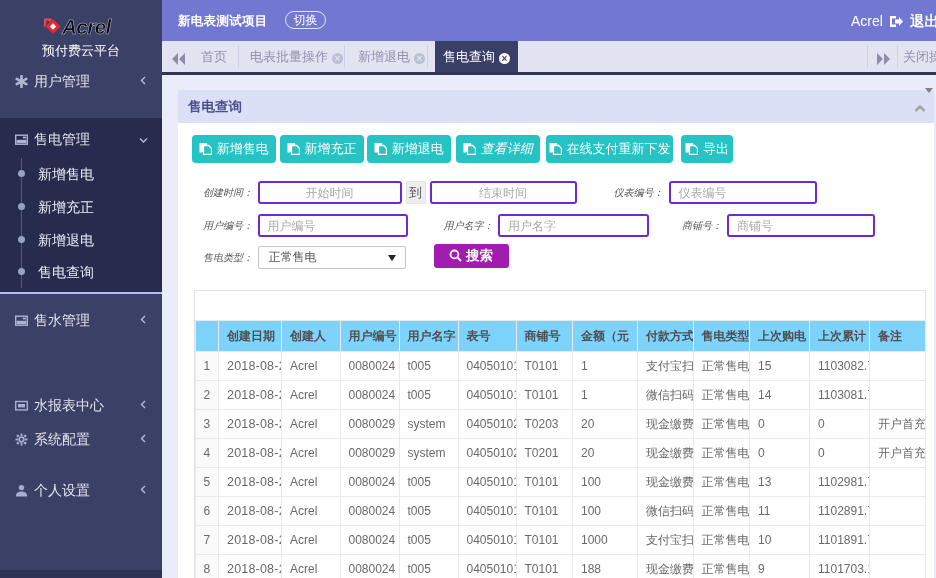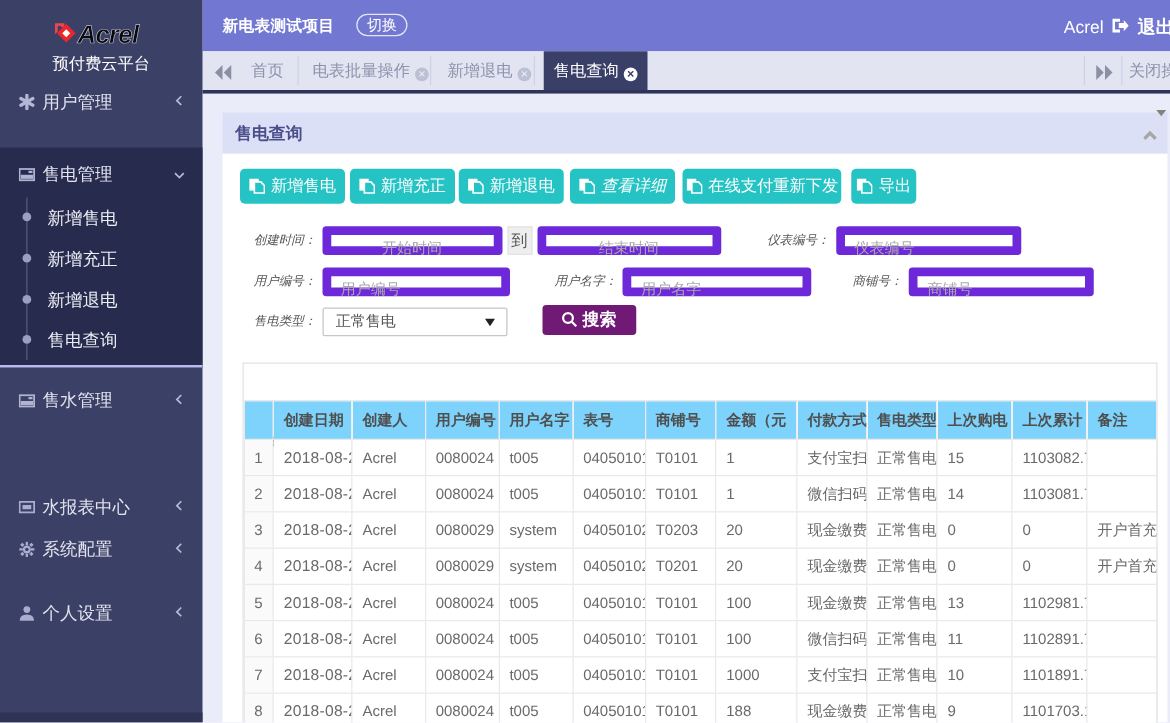--- a/index.html
+++ b/index.html
@@ -32,26 +32,26 @@
 
 #content{position:absolute;left:162px;top:75px;width:774px;height:503px;background:#eaecf9;}
 #panel1{position:absolute;left:16px;top:15px;width:756px;height:488px;}
 #p1head{position:absolute;left:0;top:0;width:756px;height:33px;background:#dce0f7;color:#4a4f8a;font-weight:bold;font-size:13.5px;line-height:33px;padding-left:10px;}
 #p1body{position:absolute;left:0;top:33px;width:756px;height:455px;background:#fff;}
 
 .tbtn{position:absolute;top:12px;height:28px;background:#26c3c5;border-radius:4px;color:#fff;font-size:13px;text-align:center;line-height:28px;}
 .tbtn svg{vertical-align:-2px;margin-right:5px;}
 
 .flabel{position:absolute;height:23px;line-height:23px;font-size:10px;color:#555;text-align:right;font-style:italic;}
-.finput{position:absolute;height:23px;border:7px solid #6d28d9;border-radius:3px;background:#fff;font-size:12px;color:#a9a9a9;line-height:21px;padding-left:8px;}
+.finput{position:absolute;height:23px;border:2px solid #6d28d9;border-radius:3px;background:#fff;font-size:12px;color:#a9a9a9;line-height:21px;padding-left:8px;}
 .fc{text-align:center;padding-left:0;}
 #to{position:absolute;left:227.5px;top:58px;width:20px;height:23px;background:#eee;border:1px solid #e3e3e3;color:#555;font-size:13px;text-align:center;line-height:21px;}
 #fselect{position:absolute;left:79.5px;top:123px;width:148px;height:23px;border:1px solid #c6c6c6;border-radius:2px;font-size:12px;color:#555;line-height:21px;padding-left:10px;background:#fff;}
 #fselect .arr{position:absolute;right:9px;top:8px;width:0;height:0;border-left:4.5px solid transparent;border-right:4.5px solid transparent;border-top:6px solid #222;}
-#searchbtn{position:absolute;left:255.5px;top:121px;width:75px;height:24px;background:#701a75;border-radius:3px;color:#fff;font-size:13.5px;font-weight:bold;text-align:center;line-height:24px;}
+#searchbtn{position:absolute;left:255.5px;top:121px;width:75px;height:24px;background:#a21caf;border-radius:3px;color:#fff;font-size:13.5px;font-weight:bold;text-align:center;line-height:24px;}
 
 #panel2{position:absolute;left:15.5px;top:167px;width:732px;height:321px;border:1px solid #e2e2e2;background:#fff;}
 #p2head{position:absolute;left:0;top:0;width:730px;height:29px;background:#fafafa;border-bottom:1px solid #e5e5e5;color:#0f172a;font-weight:bold;font-size:13px;line-height:29px;padding-left:9px;margin-top:48px;}
 #upcirc{position:absolute;right:8px;top:10px;width:11px;height:11px;}
 table{border-collapse:collapse;table-layout:fixed;width:730px;position:absolute;left:0;top:29px;font-size:12px;}
 th,td{border:1px solid #e9e9e9;overflow:hidden;white-space:nowrap;padding:0 0 0 8px;text-align:left;font-weight:normal;}
 th{height:31px;background:#7dd3fc;color:#4f4f4f;font-weight:bold;}
 td{height:29px;color:#696969;background:#fff;}
 td.d{font-size:12.5px;letter-spacing:.2px;}
 td.num{background:#fafafa;text-align:center;padding:0;}

